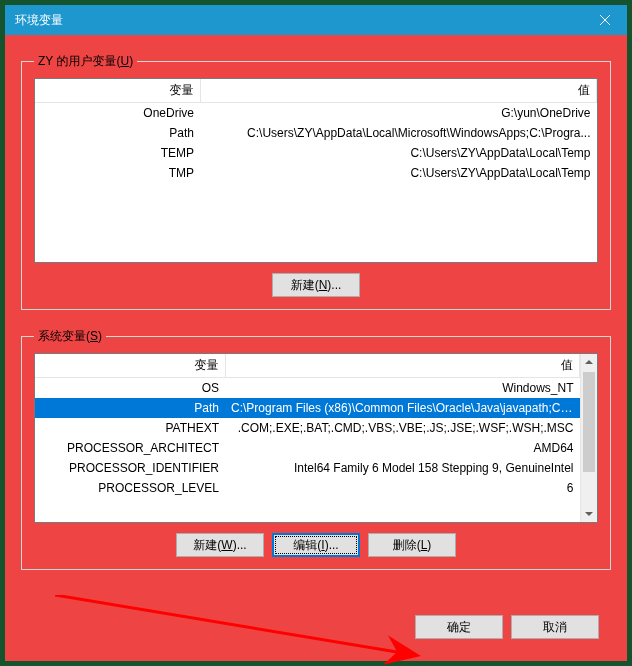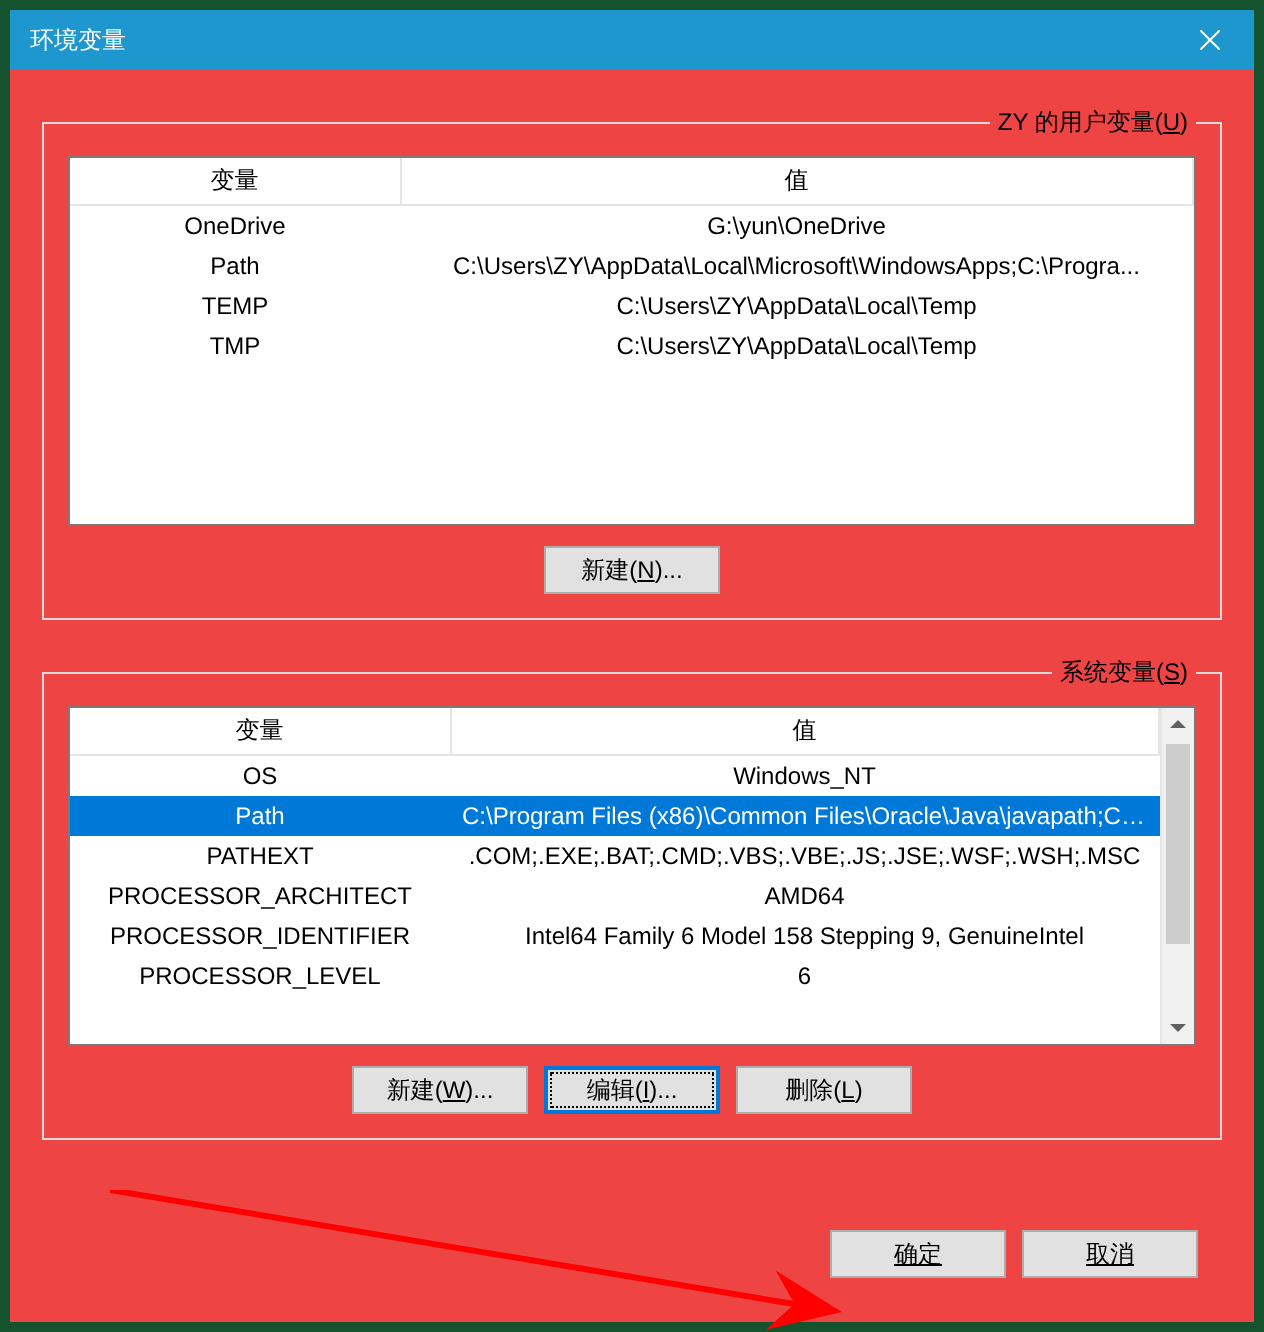--- a/index.html
+++ b/index.html
@@ -3,33 +3,33 @@
   <meta charset="utf-8">
   <style>
     * { box-sizing: border-box; font-family: "Microsoft YaHei", "Segoe UI", Tahoma, sans-serif; font-size: 12px; }
     body { margin: 0; background: #888; padding: 0; }
     .window { width: 632px; height: 666px; background: #ef4444; border: 5px solid #14532d; position: relative; }
     .titlebar { height: 30px; background: #1e97ce; color: #fff; display: flex; align-items: center; justify-content: space-between; padding-left: 10px; }
     .close-btn { width: 45px; height: 30px; display: flex; align-items: center; justify-content: center; cursor: pointer; }
     .close-btn svg { stroke: #fff; stroke-width: 1; }
     .content { padding: 18px 16px 10px 16px; position: relative; height: calc(100% - 30px); }
     fieldset { border: 1px solid #d9d9d9; margin: 0 0 18px 0; padding: 8px 12px 12px 12px; }
-    legend { padding: 0 4px; text-align: right; }
+    legend { padding: 0 4px; }
     .table-wrap { border: 1px solid #7a7a7a; background: #fff; position: relative; }
     .user-table-wrap { height: 185px; }
     .sys-table-wrap { height: 170px; }
     table { width: 100%; border-collapse: collapse; table-layout: fixed; }
-    th, td { text-align: center; padding: 3px 6px; overflow: hidden; white-space: nowrap; text-overflow: ellipsis; }
+    th, td { text-align: right; padding: 3px 6px; overflow: hidden; white-space: nowrap; text-overflow: ellipsis; }
     th { font-weight: normal; border-bottom: 1px solid #e5e5e5; border-right: 1px solid #e5e5e5; background: #fff; }
     .col-var { width: 165px; }
     tr.selected td { background: #0078d7; color: #fff; }
     .btn-row { display: flex; justify-content: center; gap: 8px; margin-top: 10px; }
     button { height: 24px; min-width: 88px; background: #e1e1e1; border: 1px solid #adadad; cursor: pointer; padding: 0 10px; }
     button:focus, button.focused { border: 2px solid #0078d7; outline: 1px dotted #000; outline-offset: -4px; padding: 0 9px; }
-    .bottom-row { display: flex; justify-content: flex-end; gap: 8px; padding: 0 12px; position: absolute; bottom: 22px; right: 16px; text-decoration: underline; }
+    .bottom-row { display: flex; justify-content: flex-end; gap: 8px; padding: 0 12px; position: absolute; bottom: 22px; right: 16px; }
     .scroll-col { width: 17px; position: absolute; right: 0; top: 0; bottom: 0; background: #f0f0f0; border-left: 1px solid #e5e5e5; }
     .scroll-arrow { height: 16px; display: flex; align-items: center; justify-content: center; cursor: pointer; }
     .scroll-arrow svg { fill: #606060; }
     .scroll-thumb { position: absolute; left: 2px; right: 2px; background: #cdcdcd; }
     .arrow-annotation { position: absolute; left: 50px; top: 560px; pointer-events: none; }
     .u { text-decoration: underline; }
   </style>
 </head>
 <body>
 

